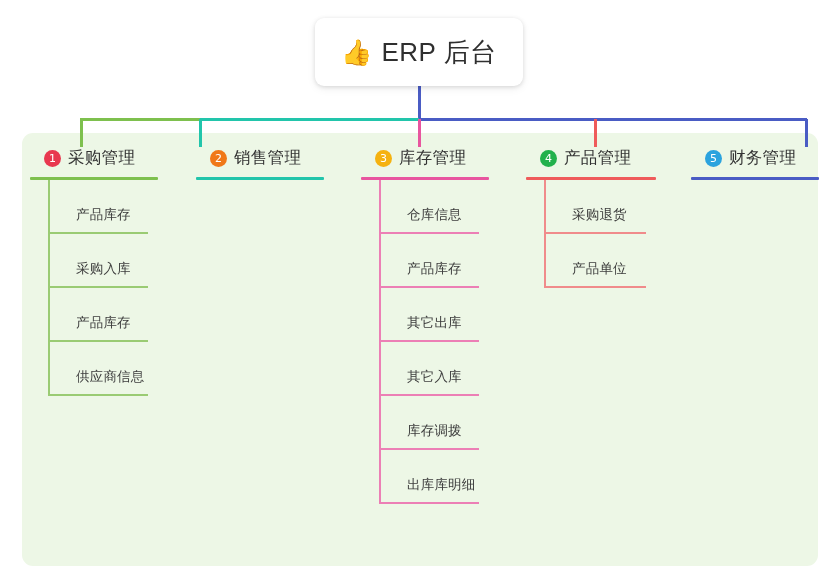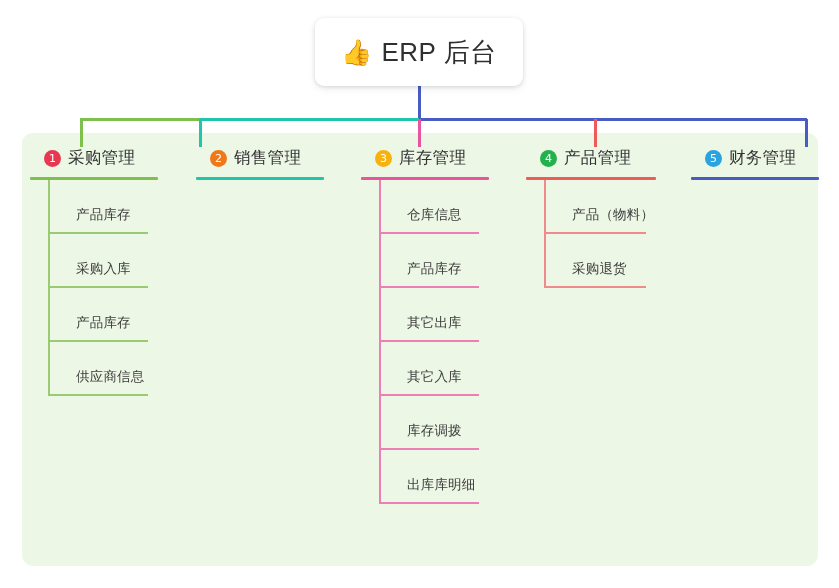--- a/index.html
+++ b/index.html
@@ -241,28 +241,28 @@
       </div>
       <div class="branch" style="left: 526px; width: 150px;">
         <div class="branch-head">
           <span class="badge" style="background: rgb(34, 177, 76);">4</span>
           <span class="branch-title">产品管理</span>
         </div>
         <div class="branch-rule" style="background: rgb(239, 91, 91); width: 130px;"></div>
         <div class="leaves">
           <div class="leaf">
             <span class="leaf-spine" style="background: rgb(240, 139, 139);"></span>
-            <span class="leaf-label">产品（物料）</span>
-            <span class="leaf-rule" style="background: rgb(240, 139, 139); width: 102px;"></span>
-          </div>
-          <div class="leaf">
-            <span class="leaf-spine" style="background: rgb(240, 139, 139);"></span>
             <span class="leaf-label">采购退货</span>
             <span class="leaf-rule" style="background: rgb(240, 139, 139); width: 102px;"></span>
           </div>
+          <div class="leaf">
+            <span class="leaf-spine" style="background: rgb(240, 139, 139);"></span>
+            <span class="leaf-label">产品单位</span>
+            <span class="leaf-rule" style="background: rgb(240, 139, 139); width: 102px;"></span>
+          </div>
         </div>
       </div>
       <div class="branch" style="left: 691px; width: 148px;">
         <div class="branch-head">
           <span class="badge" style="background: rgb(43, 163, 222);">5</span>
           <span class="branch-title">财务管理</span>
         </div>
         <div class="branch-rule" style="background: rgb(74, 92, 196); width: 128px;"></div>
       </div>
     </div>

